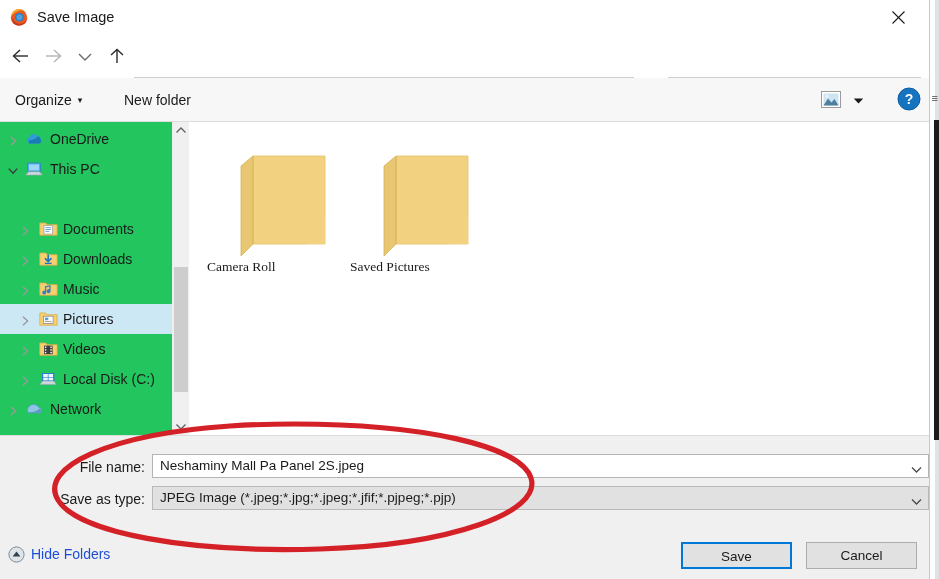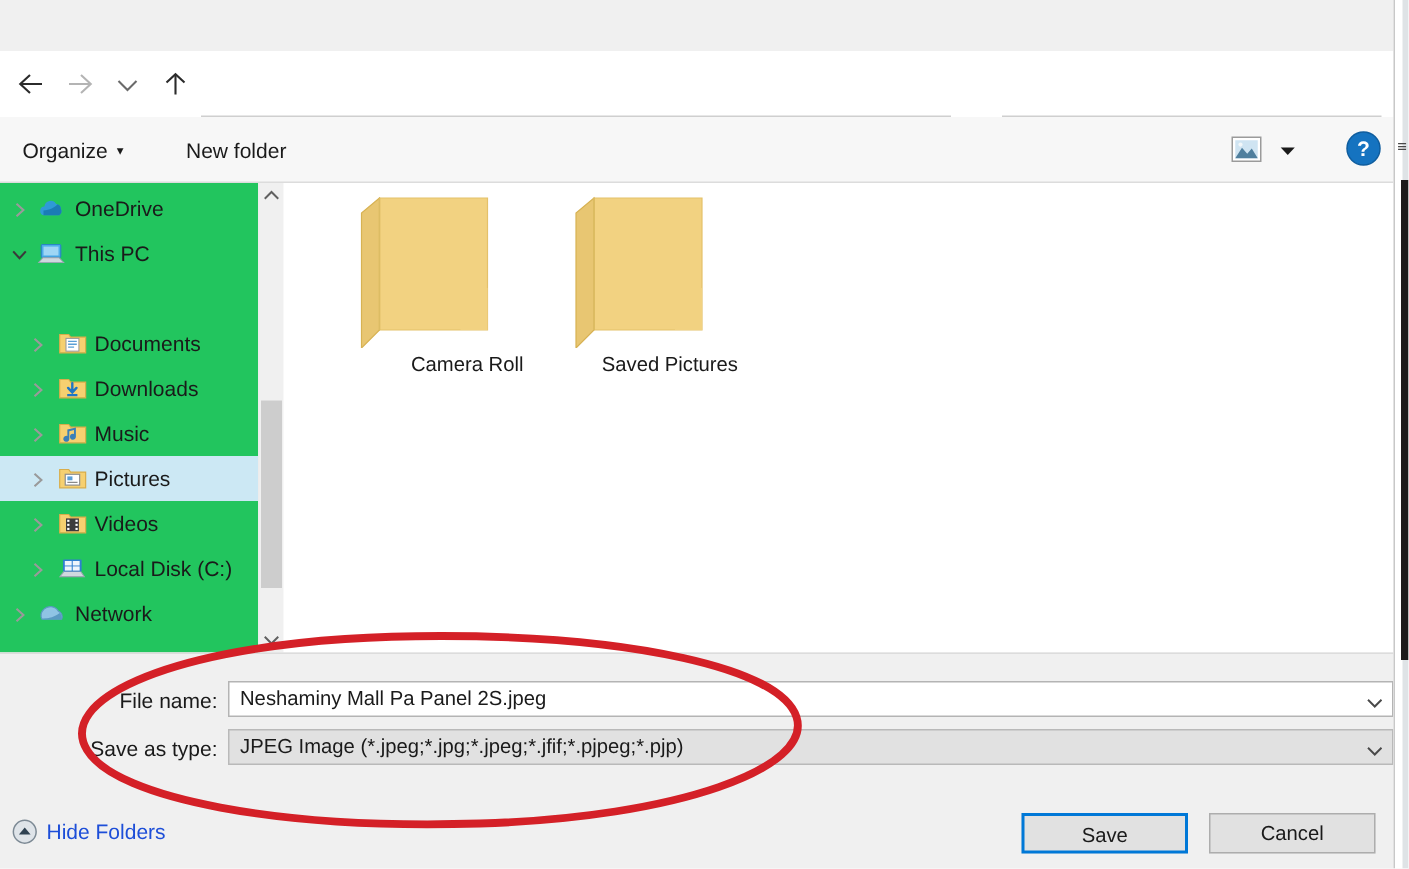--- a/index.html
+++ b/index.html
@@ -296,25 +296,26 @@
   
   #filelist {
     position: absolute;
     left: 189px; top: 122px;
     width: 740px; height: 313px;
     background: #ffffff;
     overflow: hidden;
   }
   .file-tile {
     position: absolute;
-    top: 0;
+    top: 24px;
     width: 142px;
     height: 150px;
     cursor: default;
-    text-align: right;
+    text-align: left;
+    font-family: Liberation Serif, serif;
   }
   .file-icon-wrap {
     position: relative;
     width: 142px;
     height: 112px;
   }
   .file-label {
     font-size: 13.5px;
     color: #1a1a1a;
     line-height: 18px;
@@ -441,20 +442,39 @@
     left: 0; top: 0;
     width: 939px; height: 579px;
     pointer-events: none;
   }
 </style>
 </head>
 <body>
 
 <div id="dialog">
 
+  <div id="titlebar">
+    <div id="app-icon">
+      <svg width="20" height="20" viewBox="0 0 20 20">
+        <circle cx="10" cy="10.5" r="8.2" fill="#e85a22"></circle>
+        <path d="M2.2 9.5 C3 4.8 6.2 2 10 2 c3 0 5.2 1.4 6.6 3.3 C14.8 3.7 12.6 3.2 10.4 3.8 C6.6 4.8 4 7 2.2 9.5 Z" fill="#f5a623"></path>
+        <path d="M10.3 18.6 c4.3 0 7.6-3.2 8.1-7 c-1 3.2-3.9 5.2-7.2 5.2 c-3.9 0-6.9-2.6-7.6-6 c-0.2 0.7-0.3 1.4-0.3 2.1 c0 3.2 3.1 5.7 7 5.7 Z" fill="#c9381d"></path>
+        <circle cx="10.4" cy="10.3" r="4.3" fill="#2a7fc9"></circle>
+        <circle cx="10.4" cy="10.3" r="2.9" fill="#4ea3de"></circle>
+        <path d="M15.5 4.2 c0.9 0.5 1.6 1.2 2 1.9 c-0.2-1-0.7-1.9-1.4-2.6 Z" fill="#f7c948"></path>
+      </svg>
+    </div>
+    <div id="title-text">Save Image</div>
+    <div id="close-btn">
+      <svg width="13" height="13" viewBox="0 0 13 13">
+        <line x1="0.5" y1="0.5" x2="12.5" y2="12.5" stroke="#1a1a1a" stroke-width="1.1"></line>
+        <line x1="12.5" y1="0.5" x2="0.5" y2="12.5" stroke="#1a1a1a" stroke-width="1.1"></line>
+      </svg>
+    </div>
+  </div>
 
   <div id="navbar">
 
     <div class="nav-btn" id="nav-back">
       <svg width="20" height="16" viewBox="0 0 20 16">
         <path d="M9 2 L2.5 8 L9 14" fill="none" stroke="#2b2b2b" stroke-width="1.4"></path>
         <line x1="2.5" y1="8" x2="17" y2="8" stroke="#2b2b2b" stroke-width="1.4"></line>
       </svg>
     </div>
 

